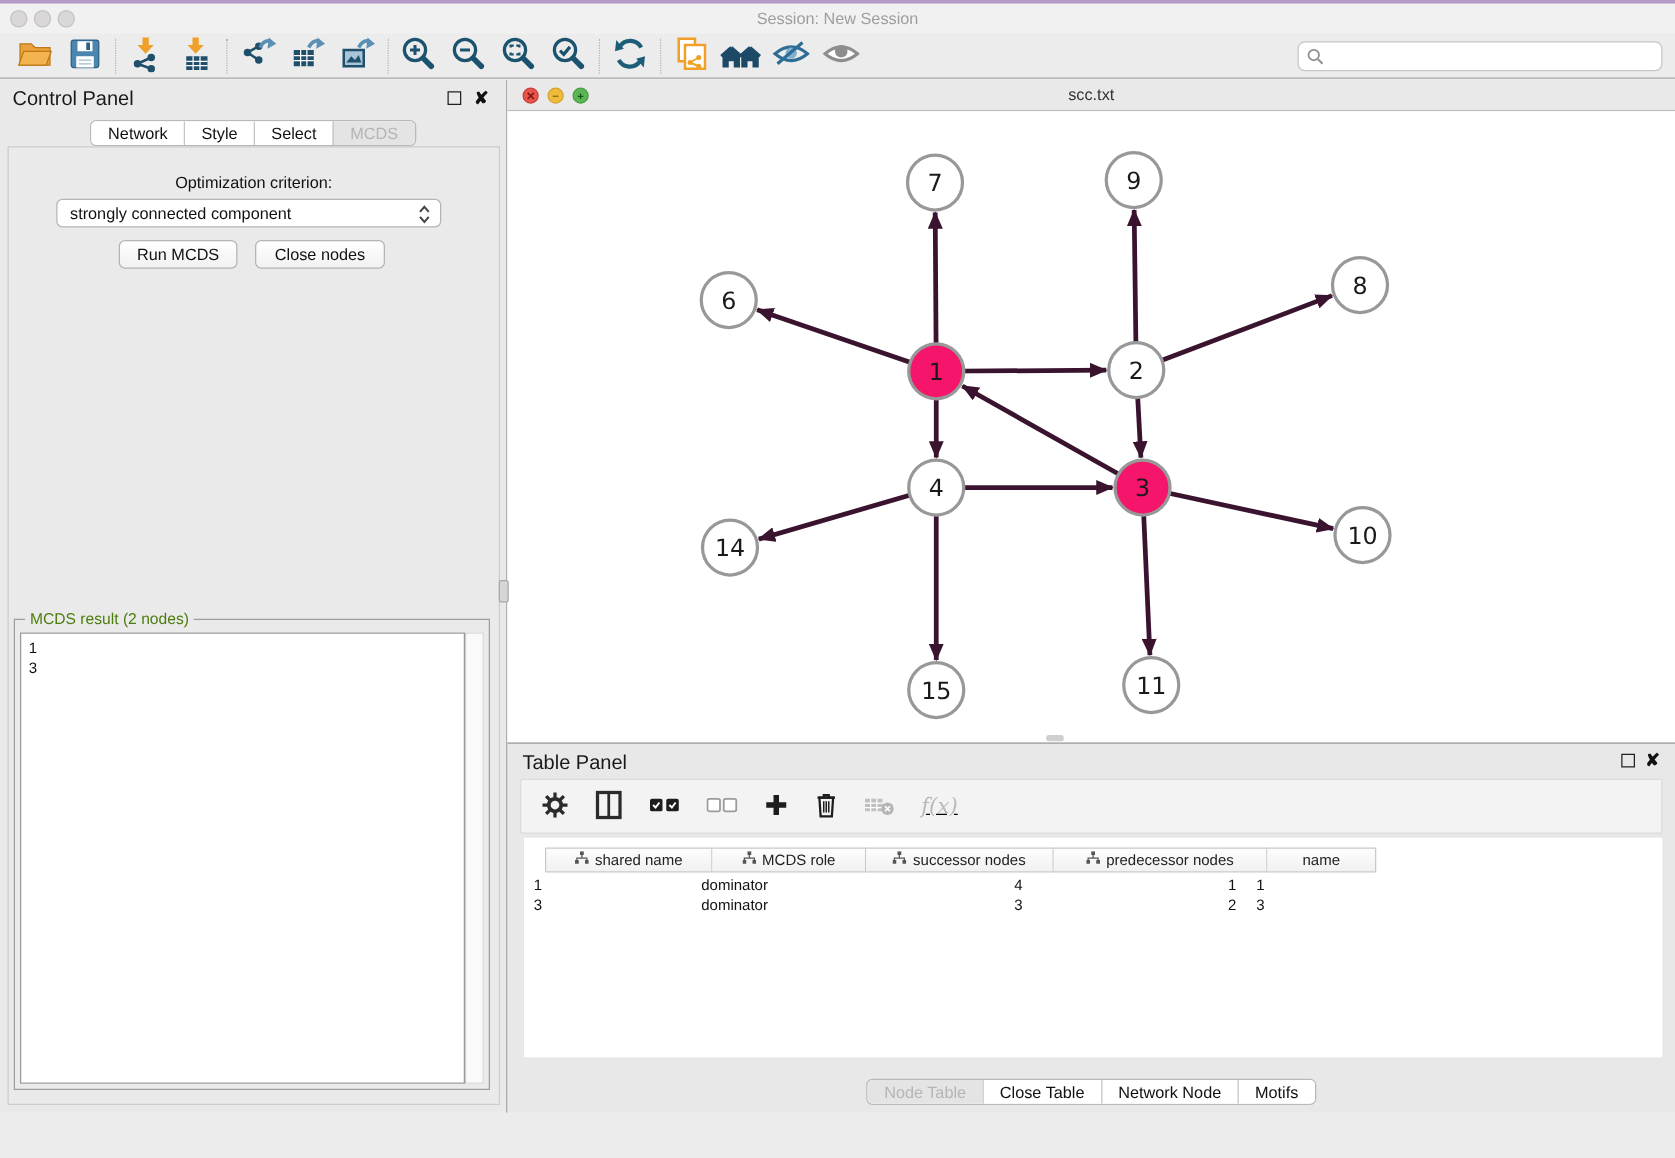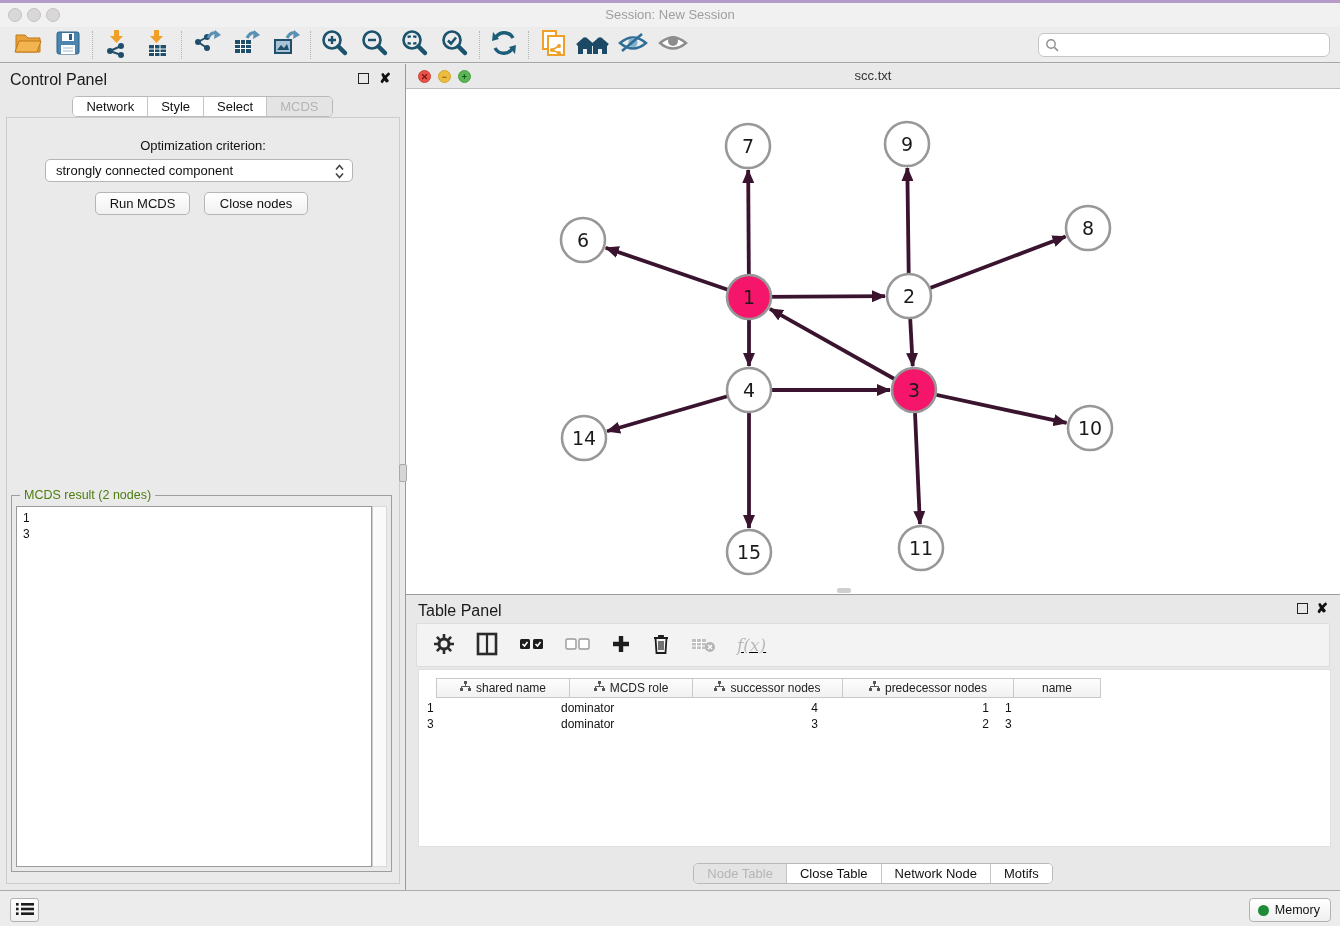--- a/index.html
+++ b/index.html
@@ -476,32 +476,14 @@
         </div>
     </div>
     <div id="ttabs"><span class="seg">
           <span class="sg on">Node Table</span>
           <span class="sg">Close Table</span>
           <span class="sg">Network Node</span>
           <span class="sg">Motifs</span>
         </span></div>
   </div>
 
-  <div id="statusbar" class="abs">
-    <button id="listbtn">
-        <span><svg width="18" height="14" viewBox="0 0 18 14">
-            <g fill="#1d1d1d">
-              <rect x="0" y="1" width="2.6" height="2.6"></rect>
-              <rect x="5" y="1" width="13" height="2.6"></rect>
-              <rect x="0" y="5.7" width="2.6" height="2.6"></rect>
-              <rect x="5" y="5.7" width="13" height="2.6"></rect>
-              <rect x="0" y="10.4" width="2.6" height="2.6"></rect>
-              <rect x="5" y="10.4" width="13" height="2.6"></rect>
-            </g>
-          </svg></span>
-      </button>
-    <button id="membtn">
-      <span id="memdot"></span>
-      <span>Memory</span>
-    </button>
-  </div>
 
 </div>
 
 </body></html>

